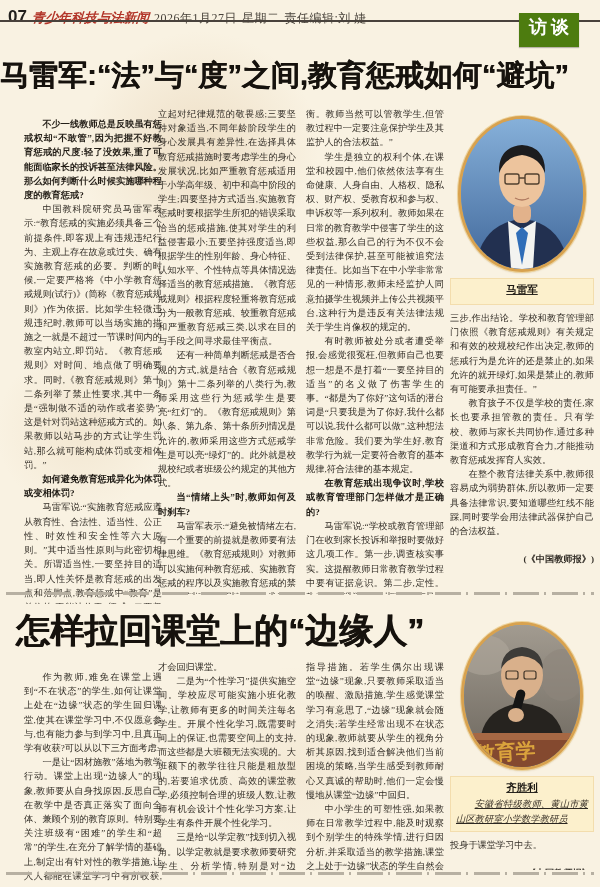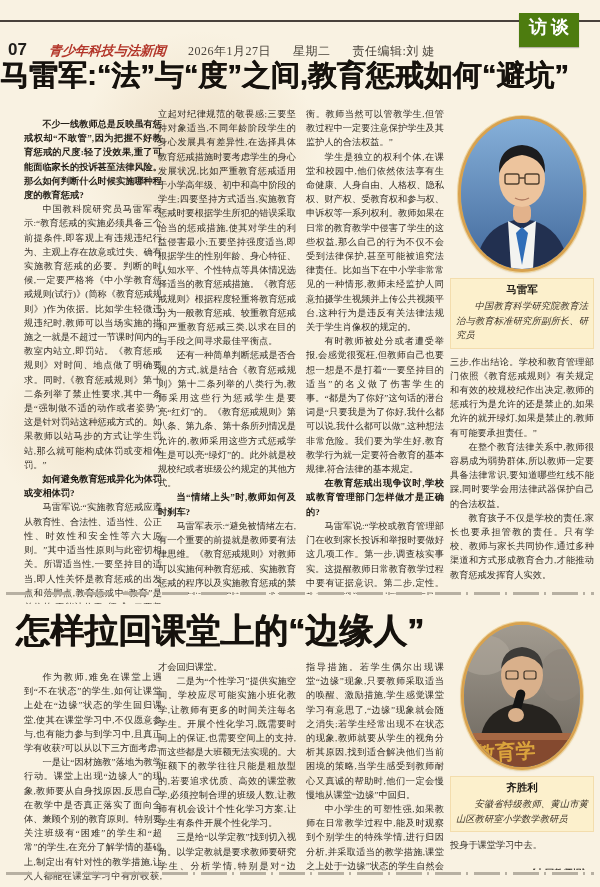--- a/index.html
+++ b/index.html
@@ -6,21 +6,21 @@
   body{
     width:600px;height:887px;position:relative;overflow:hidden;
     font-family:"Liberation Serif", serif;
     background-color:#f9f2e2;
     background-image:
       radial-gradient(circle 170px at 200px 150px, rgba(213,180,135,.30), rgba(213,180,135,0) 70%),
       radial-gradient(circle 120px at 80px 430px, rgba(213,180,135,.18), rgba(213,180,135,0) 70%),
       radial-gradient(circle 150px at 300px 770px, rgba(213,180,135,.14), rgba(213,180,135,0) 70%);
     color:#2c2822;
   }
-  .hdr-row{position:absolute;top:7px;left:8px;display:flex;align-items:baseline;gap:22px;white-space:nowrap;margin-top:33px;}
+  .hdr-row{position:absolute;top:7px;left:8px;display:flex;align-items:baseline;gap:5px;white-space:nowrap;}
   .pageno{font-family:"Liberation Sans",sans-serif;font-size:17px;font-weight:bold;color:#22201d;}
   .masthead{font-style:italic;font-weight:bold;font-size:13px;color:#b3362a;transform:skewX(-4deg);}
   .dateline,.editorline{font-size:12px;color:#48423a;letter-spacing:.5px;}
   .hdr-line{position:absolute;top:20px;left:0;width:600px;height:2px;background:#49423c;}
   .tagbox{
     position:absolute;top:13px;left:519px;width:60px;height:34px;background:#4d7c0f;
     color:#fff;font-family:"Liberation Sans",sans-serif;font-weight:bold;font-size:18px;
     line-height:29px;text-align:center;letter-spacing:4px;text-indent:4px;
     box-shadow:0 1px 1px rgba(0,0,0,.25);
   }
@@ -52,20 +52,21 @@
     margin:4px auto 6px auto;border:3px solid #d8a24f;border-radius:50%;overflow:hidden;
     box-shadow:0 0 0 1px #ecd29b, 0 1px 2px rgba(120,80,20,.25);
     background:#7aa0c8;
   }
   .oval1{width:122px;height:150px;}
   .oval2{width:116px;height:142px;}
   .oval svg{display:block;width:100%;height:100%;}
   .caption{
     background:#fcf0cc;padding:5px 6px 6px 6px;margin-top:2px;
     box-shadow:inset 0 0 0 1px rgba(216,162,79,.25);
+    text-decoration:underline;
   }
   .cap-name{text-align:center;font-weight:bold;font-size:10.5px;color:#1e1a14;margin-bottom:2px;}
   .cap-bio{font-style:italic;font-size:9.3px;line-height:14.5px;text-align:justify;text-indent:2em;color:#3a3228;}
   .after-cap{margin-top:6px;font-size:9.2px;line-height:14.2px;text-align:justify;color:#322d26;}
   .after-cap p{margin:0;text-indent:2em;}
   .after-cap p.cont{text-indent:0;}
   .after-cap p.src{text-align:right;font-weight:bold;text-indent:0;margin-top:14px;}
   .divider{
     position:absolute;left:6px;width:588px;height:3px;
     background:repeating-linear-gradient(90deg,#b7b0a2 0 26px,transparent 26px 31px,#b7b0a2 31px 33px,transparent 33px 39px);
@@ -128,26 +129,25 @@
       <g stroke="#50402f" stroke-width="1.4" fill="none">
         <rect x="44" y="55" width="14" height="10" rx="2"></rect>
         <rect x="64" y="55" width="14" height="10" rx="2"></rect>
         <line x1="58" y1="59" x2="64" y2="59"></line>
       </g>
       <path d="M54 79 Q61 83 68 79" stroke="#b07a60" stroke-width="1.4" fill="none"></path>
     </svg>
   </div>
   <div class="caption">
     <div class="cap-name">马雷军</div>
-    <div class="cap-bio">中国教育科学研究院教育法治与教育标准研究所副所长、研究员</div>
   </div>
   <div class="after-cap">
     <p class="cont">三步,作出结论。学校和教育管理部门依照《教育惩戒规则》有关规定和有效的校规校纪作出决定,教师的惩戒行为是允许的还是禁止的,如果允许的就开绿灯,如果是禁止的,教师有可能要承担责任。”</p>
+    <p>教育孩子不仅是学校的责任,家长也要承担管教的责任。只有学校、教师与家长共同协作,通过多种渠道和方式形成教育合力,才能推动教育惩戒发挥育人实效。</p>
     <p>在整个教育法律关系中,教师很容易成为弱势群体,所以教师一定要具备法律常识,要知道哪些红线不能踩,同时要学会用法律武器保护自己的合法权益。</p>
-    <p>教育孩子不仅是学校的责任,家长也要承担管教的责任。只有学校、教师与家长共同协作,通过多种渠道和方式形成教育合力,才能推动教育惩戒发挥育人实效。</p>
     <p class="src">(《中国教师报》)</p>
   </div>
 </div>
 
 <div class="divider d1"></div>
 
 <div class="headline2">怎样拉回课堂上的“边缘人”</div>
 
 <div class="col a2 c1">
   <p>作为教师,难免在课堂上遇到“不在状态”的学生,如何让课堂上处在“边缘”状态的学生回归课堂,使其在课堂学习中,不仅愿意参与,也有能力参与到学习中,且真正学有收获?可以从以下三方面考虑:</p>

